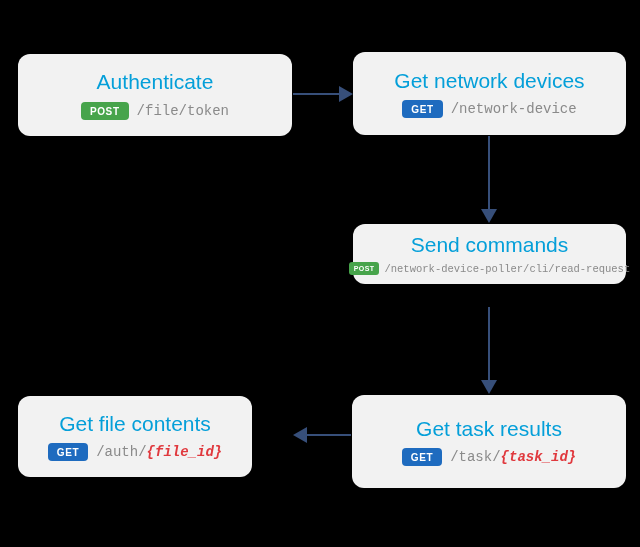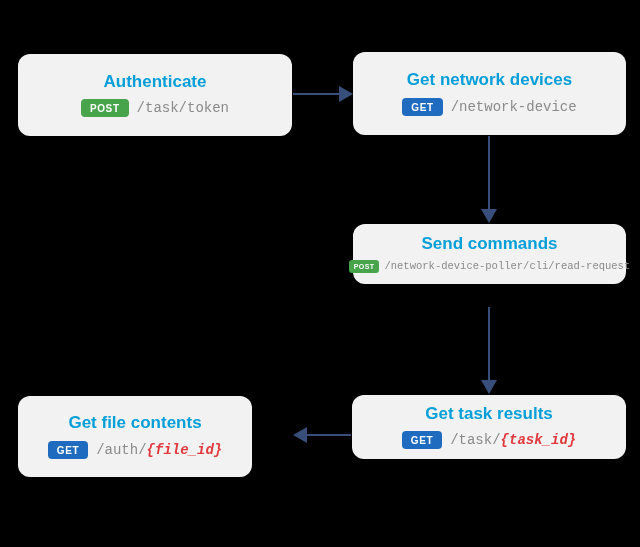--- a/index.html
+++ b/index.html
@@ -26,25 +26,25 @@
     display: flex;
     flex-direction: column;
     align-items: center;
     justify-content: center;
     box-sizing: border-box;
     padding: 4px 8px;
   }
   .node-1 { left: 18px;  top: 54px;  width: 274px; height: 82px; }
   .node-2 { left: 353px; top: 52px;  width: 273px; height: 83px; align-items: center; }
   .node-3 { left: 353px; top: 224px; width: 273px; height: 60px; }
-  .node-4 { left: 352px; top: 395px; width: 274px; height: 64px; text-align: right; }
+  .node-4 { left: 352px; top: 395px; width: 274px; height: 93px; text-align: right; }
   .node-5 { left: 18px;  top: 396px; width: 234px; height: 81px; }
   .node-title {
-    font-size: 17px;
-    font-weight: bold;
+    font-size: 21px;
+    font-weight: normal;
     color: var(--title, #049fd9);
     line-height: 1.1;
     white-space: nowrap;
   }
   .endpoint {
     margin-top: 8px;
     display: flex;
     align-items: center;
     gap: 8px;
     white-space: nowrap;
@@ -109,21 +109,21 @@
     <g>
       <line x1="351" y1="435" x2="307" y2="435"></line>
       <polygon points="307,427 307,443 293,435"></polygon>
     </g>
   </svg>
 
   <div class="node node-1">
     <div class="node-title">Authenticate</div>
     <div class="endpoint">
       <span class="badge" data-method="POST">POST</span>
-      <span class="path"><span>/task/token</span><span class="param"></span></span>
+      <span class="path"><span>/file/token</span><span class="param"></span></span>
     </div>
   </div>
 
   <div class="node node-2">
     <div class="node-title">Get network devices</div>
     <div class="endpoint">
       <span class="badge" data-method="GET">GET</span>
       <span class="path"><span>/network-device</span><span class="param"></span></span>
     </div>
   </div>

